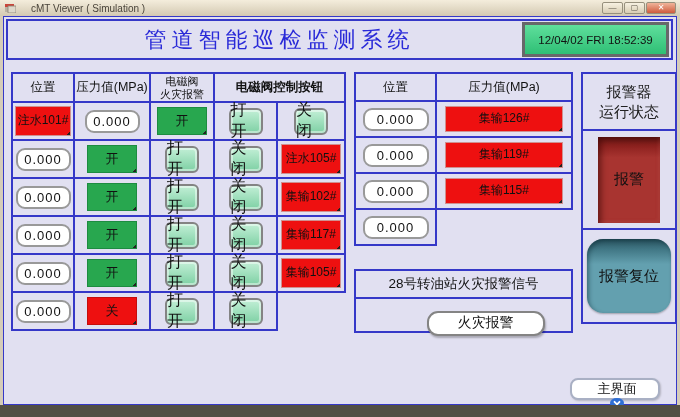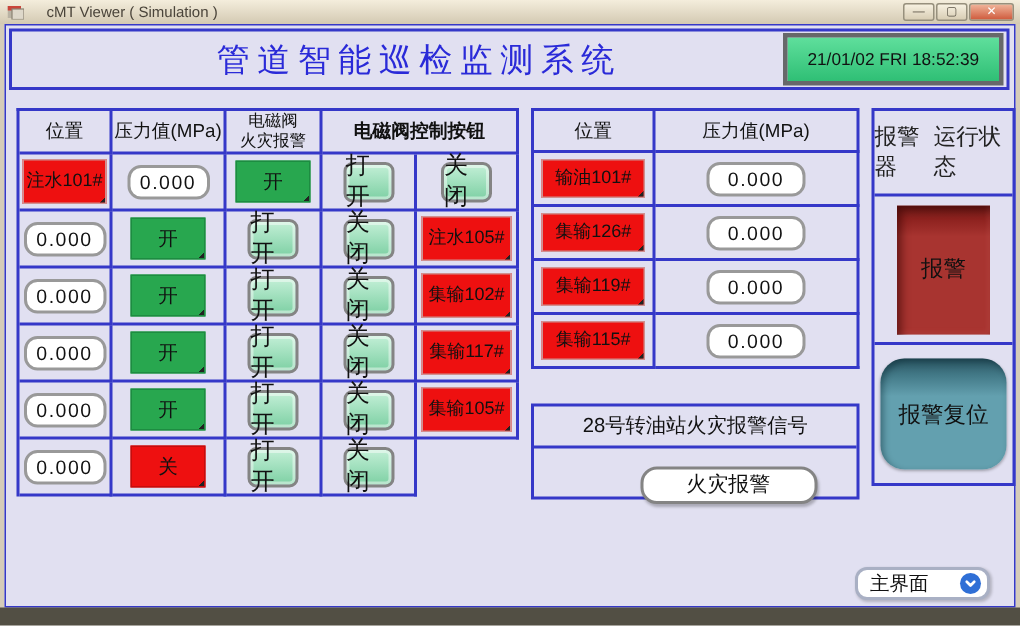--- a/index.html
+++ b/index.html
@@ -62,37 +62,37 @@
   .fire-title{height:28px;border-bottom:2px solid var(--blue);box-sizing:border-box;display:flex;
     align-items:center;justify-content:center;font-size:13.5px;color:#111;}
   .fire-btn-row{height:48px;display:flex;align-items:center;justify-content:center;padding-left:44px;}
   .fire-btn{width:118px;height:25px;background:#fff;border:2px solid #848484;border-radius:11px;box-sizing:border-box;
     display:flex;align-items:center;justify-content:center;font-size:14px;color:#111;cursor:pointer;
     box-shadow:1px 2px 2px rgba(0,0,0,.25);}
 
   
   .alarm-panel{position:absolute;left:577px;top:55px;width:96px;height:252px;border:2px solid var(--blue);
     box-sizing:border-box;display:flex;flex-direction:column;}
-  .alarm-hdr{height:57px;border-bottom:2px solid var(--blue);box-sizing:border-box;display:flex;flex-direction:row;
+  .alarm-hdr{height:57px;border-bottom:2px solid var(--blue);box-sizing:border-box;display:flex;flex-direction:column;
     align-items:center;justify-content:center;font-size:15px;line-height:1.3;color:#222;}
   .alarm-mid{height:99px;border-bottom:2px solid var(--blue);box-sizing:border-box;display:flex;
     align-items:center;justify-content:center;}
   .alarm-lamp{width:62px;height:86px;background:linear-gradient(180deg,#6f1b18 0%,#8c211e 10%,#a83430 24%,#a83430 100%);
     box-shadow:inset 3px 3px 6px rgba(50,0,0,.55),inset -2px -2px 3px rgba(255,130,120,.15);
     display:flex;align-items:center;justify-content:center;font-size:15px;color:#111;}
   .alarm-bot{flex:1;display:flex;align-items:center;justify-content:center;}
   .reset-btn{width:84px;height:74px;border-radius:16px;
     background:linear-gradient(180deg,#28525e 0%,#417785 14%,#63a0af 34%,#63a0af 100%);
     box-shadow:inset 2px 2px 4px rgba(0,30,40,.4),0 1px 2px rgba(0,0,0,.3);
     display:flex;align-items:center;justify-content:center;font-size:15px;color:#111;cursor:pointer;}
 
   
   .page-select{position:absolute;left:566px;top:361px;width:90px;height:22px;background:#fff;
     border:2px solid #a9b0c4;border-radius:8px;box-sizing:border-box;display:flex;align-items:center;
-    padding:0 4px 0 8px;cursor:pointer;box-shadow:1px 1px 2px rgba(0,0,0,.2);}
+    padding:0 4px 0 8px;cursor:pointer;box-shadow:1px 1px 2px rgba(0,0,0,.2);flex-direction:column;}
   .page-select .lbl{flex:1;font-size:13px;color:#111;}
   .dd-circle{width:14px;height:14px;border-radius:50%;background:#2f6fd6;display:flex;align-items:center;justify-content:center;}
 </style>
 </head>
 <body>
 
 <div class="screen">
 
   <div class="titlebar">
     <svg class="app-icon" viewBox="0 0 11 10">
@@ -105,21 +105,21 @@
       <div class="win-btn">—</div>
       <div class="win-btn">▢</div>
       <div class="win-btn close">✕</div>
     </div>
   </div>
 
   <div class="content">
 
     <div class="title-box">
       <span class="main-title">管道智能巡检监测系统</span>
-      <div class="clock">21/01/02 FRI 18:52:39</div>
+      <div class="clock">12/04/02 FRI 18:52:39</div>
     </div>
 
     <div class="grid valve-table">
       <div class="cell">位置</div>
       <div class="cell">压力值(MPa)</div>
       <div class="cell">
         <div class="hdr2"><span>电磁阀</span><br>
         <span>火灾报警</span></div>
       </div>
       <div class="cell span2">电磁阀控制按钮</div>
@@ -216,23 +216,20 @@
         <div class="cell">
           <div class="vbtn">关闭</div>
         </div>
 
     </div>
 
     <div class="grid press-table">
       <div class="cell">位置</div>
       <div class="cell">压力值(MPa)</div>
 
-        <div class="cell">
-          <div class="tag" style="width:88%;height:78%;">输油101#<span class="notch"></span></div>
-        </div>
         <div class="cell">
           <div class="val" style="width:66px;">0.000</div>
         </div>
 
         <div class="cell">
           <div class="tag" style="width:88%;height:78%;">集输126#<span class="notch"></span></div>
         </div>
         <div class="cell">
           <div class="val" style="width:66px;">0.000</div>
         </div>

